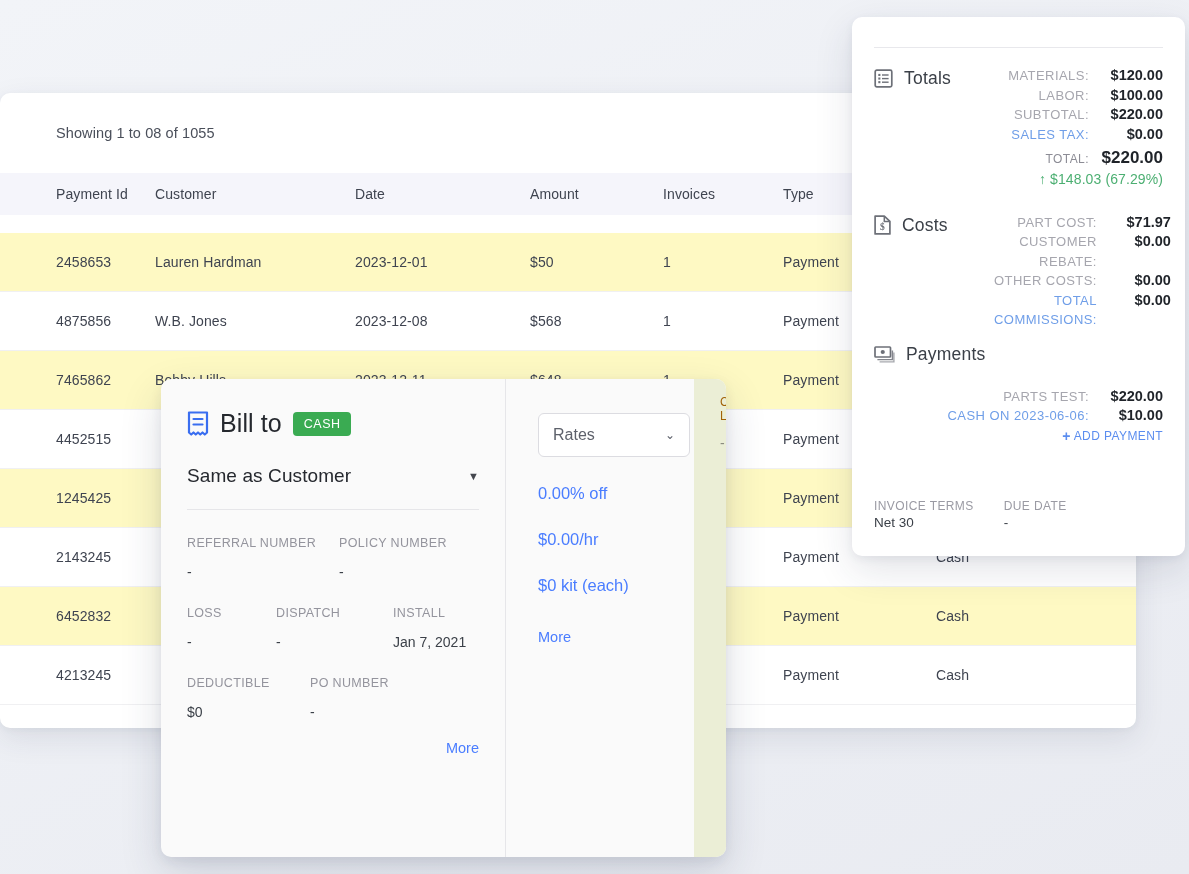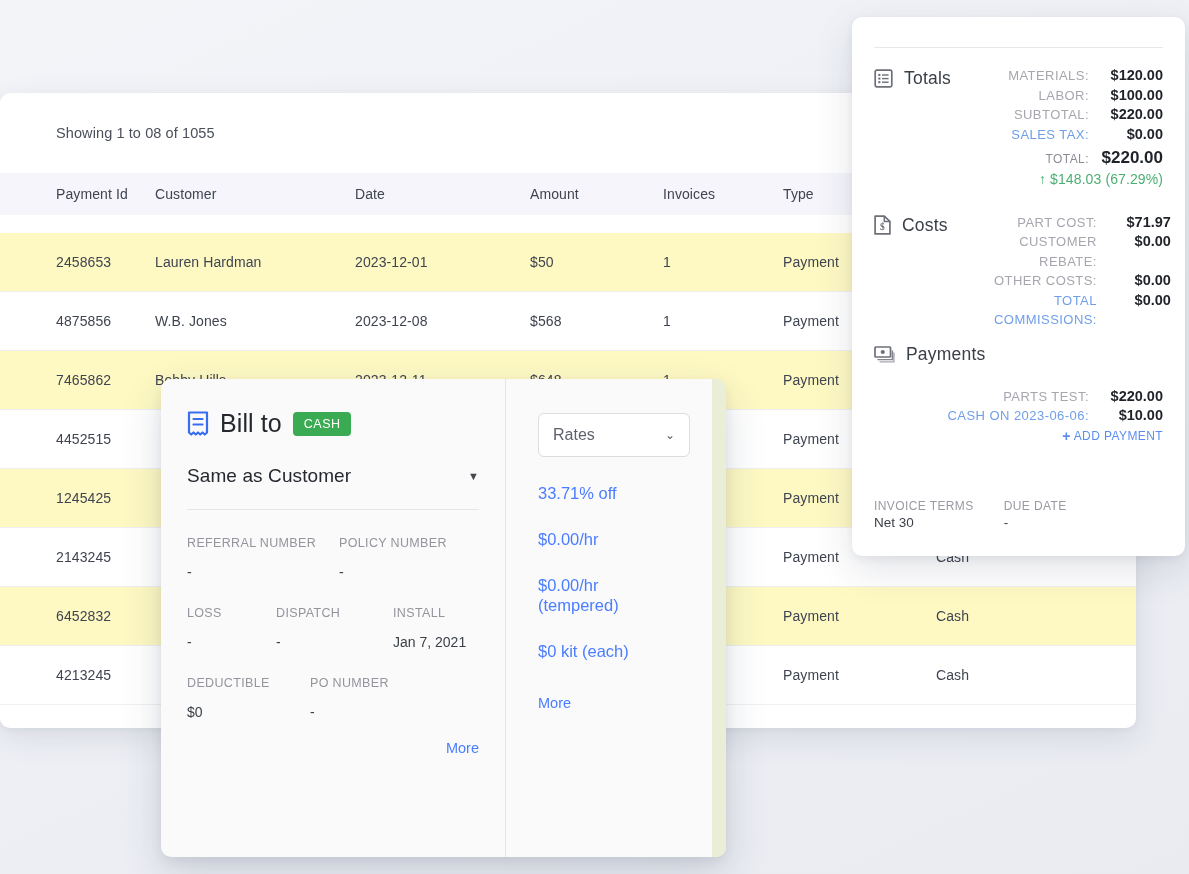--- a/index.html
+++ b/index.html
@@ -102,21 +102,21 @@
     left: 161px; top: 379px;
     width: 565px; height: 478px;
     background: #fafafa;
     border-radius: 10px;
     box-shadow: 0 16px 42px rgba(40,50,80,.16), 0 4px 12px rgba(40,50,80,.08);
     overflow: hidden;
     display: flex; flex-direction: row;
   }
   .billto-body { flex: 1; display: flex; }
   .billto-left { width: 345px; border-right: 1px solid #e6e6e9; padding: 30px 26px 0 26px; }
-  .billto-right { flex: 1; padding: 34px 22px 0 32px; }
+  .billto-right { flex: 1; padding: 34px 4px 0 32px; }
   .bt-header { display: flex; align-items: center; gap: 11px; }
   .bt-title { font-size: 25px; color: #25282e; font-weight: 400; letter-spacing: .1px; }
   .badge-cash {
     background: #3aab52; color: #fff; font-size: 12.5px;
     letter-spacing: .5px; padding: 5px 10px 5px 11px; border-radius: 4px;
   }
   .same-as {
     margin-top: 27px; display: flex; align-items: center; justify-content: space-between;
     padding-bottom: 22px; border-bottom: 1px solid #e6e6e9;
   }
@@ -310,23 +310,22 @@
         </div>
 
         <div class="more-link">More</div>
       </div>
 
       <div class="billto-right">
         <div class="rates-select">
           <span class="rs-text">Rates</span>
           <span class="rs-caret">⌄</span>
         </div>
-        <div class="rate-item">33.71% off</div>
+        <div class="rate-item">0.00% off</div>
         <div class="rate-item">$0.00/hr</div>
-        <div class="rate-item" style="width:110px">$0.00/hr (tempered)</div>
         <div class="rate-item">$0 kit (each)</div>
         <div class="rate-more">More</div>
       </div>
     </div>
 
     <div class="cause-bar">
       <div class="cause-lbl">CAUSE OF LOSS</div>
       <div class="cause-row">
         <span class="cause-val">-</span>
         <span class="cause-caret">▼</span>

